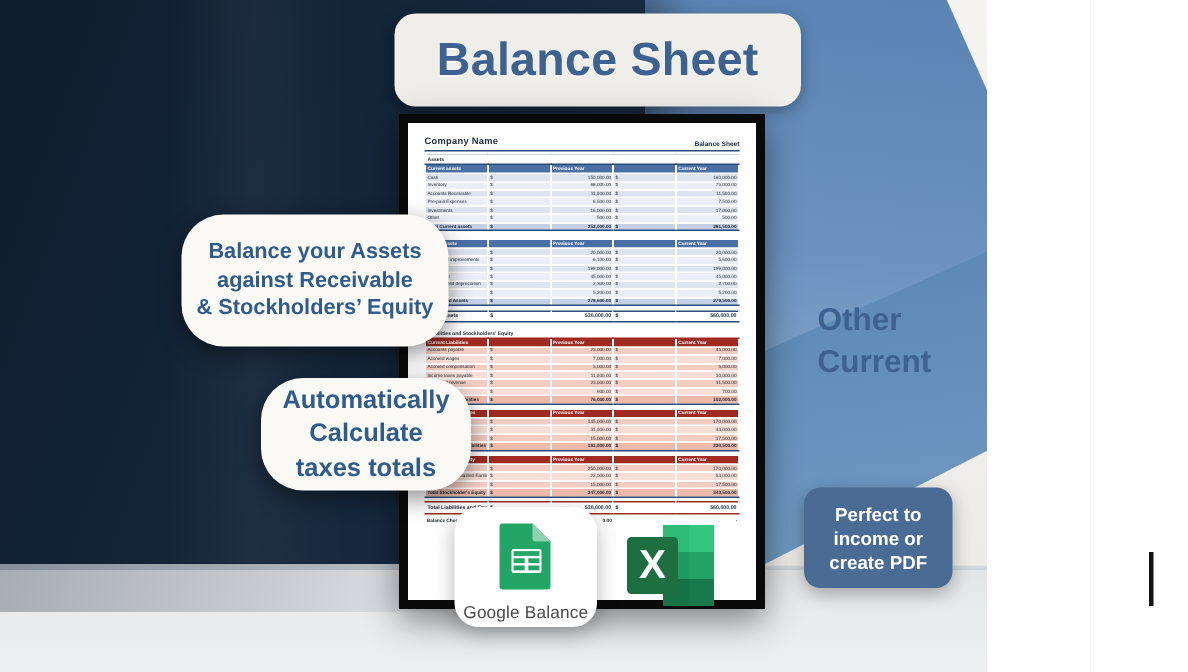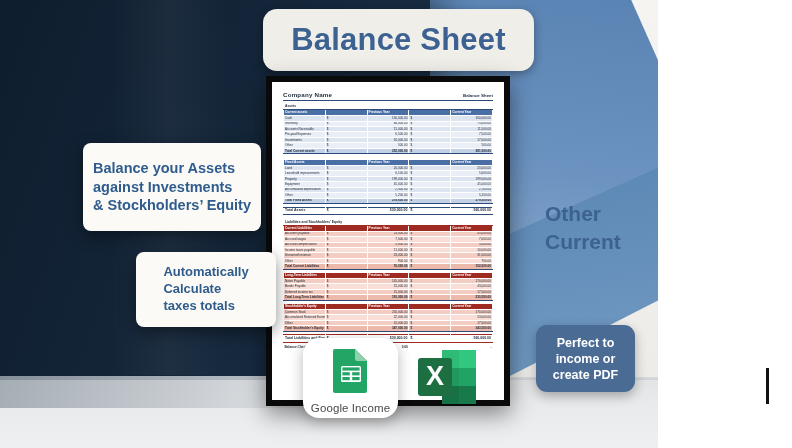--- a/index.html
+++ b/index.html
@@ -122,27 +122,27 @@
 
   tr.grand td{background:#ffffff;font-weight:bold;font-size:3.5px;
     border-top:.6px solid #2b4a78;border-bottom:.6px solid #2b4a78;padding:1.6px 1px;}
   tr.grand.red td{border-top:.6px solid #9e2a21;border-bottom:.6px solid #9e2a21;}
   tr.spacer td{height:2.5px;background:#ffffff;border:none;padding:0;}
   tr.spacer.sm td{height:1.4px;}
   tr.check td{background:#ffffff;font-weight:bold;font-size:3.2px;border:none;padding-top:2px;}
 
   
   .bubble{
-    position:absolute;background:#fbfaf6;border-radius:8px;
+    position:absolute;background:#fbfaf6;border-radius:28px;
     box-shadow:0 5px 16px rgba(0,0,0,.45);
-    display:flex;align-items:center;justify-content:center;text-align:left;
-    color:#2f5c8d;font-weight:bold;
+    display:flex;align-items:center;justify-content:center;text-align:center;
+    color:#2f5c8d;font-weight:bold;margin-left:38px;
   }
   #bubble-1{left:83px;top:143px;width:178px;height:88px;font-size:14.5px;line-height:1.28;padding:0 8px;box-sizing:border-box;}
-  #bubble-2{left:136px;top:252px;width:140px;height:75px;font-size:13px;line-height:1.3;padding:0 7px;box-sizing:border-box;}
+  #bubble-2{left:136px;top:252px;width:140px;height:75px;font-size:17px;line-height:1.3;padding:0 7px;box-sizing:border-box;}
 
   .plain-text{
     position:absolute;color:#3d6291;font-weight:bold;font-size:21px;line-height:1.32;text-align:left;
   }
   #text-right{left:545px;top:200px;width:170px;}
 
   #bubble-3{
     position:absolute;left:536px;top:325px;width:99px;height:67px;
     background:#4a6b93;border-radius:11px;box-shadow:0 4px 12px rgba(0,0,0,.3);
     display:flex;align-items:center;justify-content:center;text-align:center;
@@ -483,21 +483,21 @@
               </tr>
             </tbody>
         </table>
 
       </div>
     </div>
 
     <div id="bubble-1" class="bubble">
       <span>
         <span>Balance your Assets</span><br>
-        <span>against Investments</span><br>
+        <span>against Receivable</span><br>
         <span>&amp; Stockholders’ Equity</span>
       </span>
     </div>
 
     <div id="bubble-2" class="bubble">
       <span>
         <span>Automatically</span><br>
         <span>Calculate</span><br>
         <span>taxes totals</span>
       </span>
@@ -522,21 +522,21 @@
           <path d="M4 2h20l12 12v30a2 2 0 0 1-2 2H4a2 2 0 0 1-2-2V4a2 2 0 0 1 2-2z" fill="#23a566"></path>
           <path d="M24 2l12 12H26a2 2 0 0 1-2-2V2z" fill="#8ed1ad"></path>
           <rect x="10" y="19" width="20" height="16" rx="1.5" fill="#ffffff"></rect>
           <rect x="11.4" y="20.4" width="17.2" height="3.2" fill="#23a566"></rect>
           <rect x="11.4" y="25.2" width="7.4" height="3.2" fill="#23a566"></rect>
           <rect x="21.2" y="25.2" width="7.4" height="3.2" fill="#23a566"></rect>
           <rect x="11.4" y="30" width="7.4" height="3.2" fill="#23a566"></rect>
           <rect x="21.2" y="30" width="7.4" height="3.2" fill="#23a566"></rect>
         </svg>
       </span>
-      <span class="gs-label">Google Income</span>
+      <span class="gs-label">Google Balance</span>
     </div>
 
     <div id="xl-icon">
       <svg width="62" height="62" viewBox="0 0 62 62" aria-hidden="true">
         <rect x="26" y="2" width="34" height="18" fill="#31c77e"></rect>
         <rect x="26" y="20" width="34" height="18" fill="#21a366"></rect>
         <rect x="26" y="38" width="34" height="18" fill="#18794a"></rect>
         <rect x="26" y="2" width="17" height="54" fill="#000" opacity="0.06"></rect>
         <rect x="2" y="10" width="34" height="38" rx="3" fill="#1d6f42"></rect>
         <text x="19" y="37" font-family="'Liberation Sans', sans-serif" font-size="27" font-weight="bold" fill="#ffffff" text-anchor="middle">X</text>

